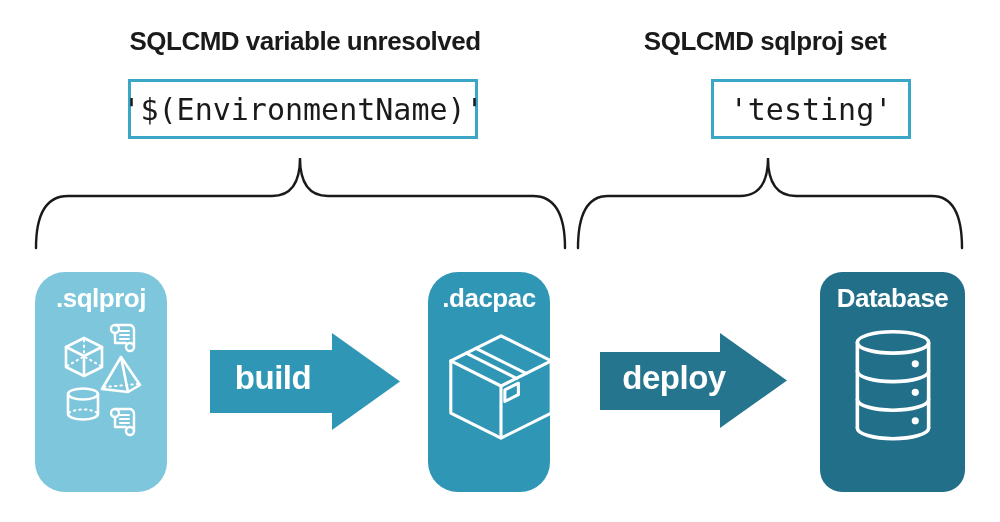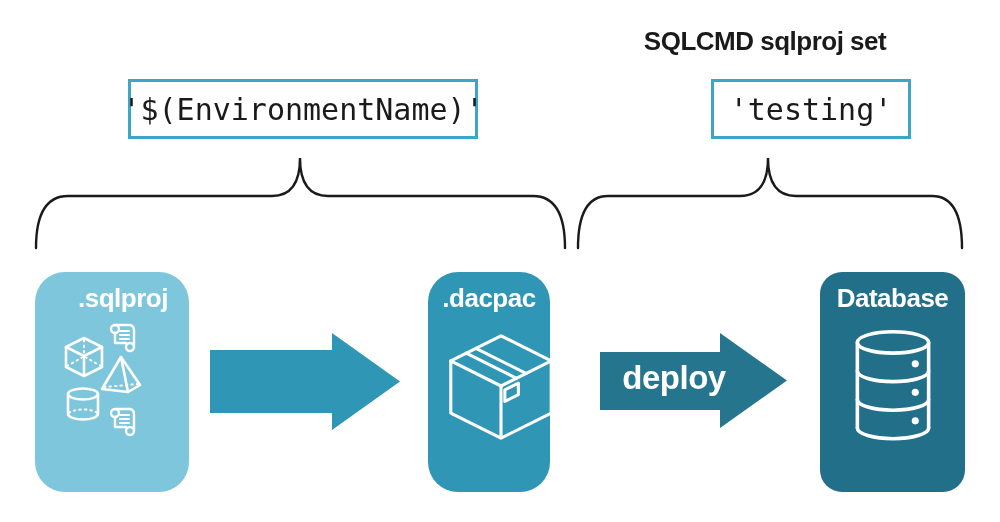--- a/index.html
+++ b/index.html
@@ -19,21 +19,21 @@
     background:#fff;border:3px solid var(--code-box-border,#3ba6c5);
     display:flex;align-items:center;justify-content:center;
     font-family:"DejaVu Sans Mono",monospace;font-size:30px;
     color:var(--code-text,#1a1a1a);white-space:nowrap;
   }
   .code-box--left{left:128px;width:350px;}
   .code-box--right{left:668px;width:200px;margin-left:43px;}
   .braces{position:absolute;left:0;top:0;pointer-events:none;}
   .brace{fill:none;stroke:var(--brace-stroke,#1a1a1a);stroke-width:2.4;stroke-linecap:round;}
   .stage{position:absolute;top:272px;height:220px;border-radius:30px;}
-  .stage--sqlproj{left:35px;width:132px;background:var(--sqlproj-fill,#7ec6db);padding-left:22px;}
+  .stage--sqlproj{left:35px;width:132px;background:var(--sqlproj-fill,#7ec6db);}
   .stage--dacpac{left:428px;width:122px;background:var(--dacpac-fill,#2f97b5);}
   .stage--database{left:820px;width:145px;background:var(--database-fill,#226f89);border-radius:22px;}
   .stage-label{
     margin-top:12px;text-align:center;line-height:1.1;
     color:var(--stage-label-text,#fff);font-weight:700;font-size:26px;letter-spacing:-0.5px;
   }
   .stage-icon{position:absolute;display:block;}
   .icon-stroke{fill:none;stroke:var(--icon-stroke,#fff);stroke-linecap:round;stroke-linejoin:round;}
   .icon-dotted{stroke-dasharray:1.5 4;}
   .icon-dot{fill:var(--icon-stroke,#fff);stroke:none;}
@@ -47,20 +47,21 @@
     color:var(--arrow-label-text,#fff);font-weight:700;font-size:33px;letter-spacing:-0.5px;
   }
   .arrow-label--build{left:210px;top:348px;width:126px;height:60px;}
   .arrow-label--deploy{left:604px;top:348px;width:140px;height:60px;}
 </style>
 </head>
 <body>
 
 <div class="canvas">
 
+  <div class="heading heading--left">SQLCMD variable unresolved</div>
   <div class="heading heading--right">SQLCMD sqlproj set</div>
 
   <div class="code-box code-box--left">
     <span>'$(EnvironmentName)'</span>
   </div>
   <div class="code-box code-box--right">
     <span>'testing'</span>
   </div>
 
   <svg class="braces" width="1000" height="260" viewBox="0 0 1000 260">
@@ -97,20 +98,21 @@
         <path class="icon-stroke" stroke-width="2.4" d="M70,7 H85 Q89,8 89,12 V29 M70,15 V25 H81"></path>
         <circle class="icon-stroke" stroke-width="2.4" cx="85" cy="29" r="4"></circle>
         <path class="icon-stroke" stroke-width="2" d="M75,13 H84 M75,17 H84 M75,21 H84"></path>
       </g>
     </svg>
   </div>
 
   <svg class="arrow arrow--build" width="190" height="97" viewBox="0 0 190 97">
     <polygon class="arrow-fill-build" points="0,17 122,17 122,0 190,48.5 122,97 122,80 0,80"></polygon>
   </svg>
+  <div class="arrow-label arrow-label--build">build</div>
 
   <div class="stage stage--dacpac">
     <div class="stage-label">.dacpac</div>
     <svg class="stage-icon" style="left:15px;top:58px" width="116" height="112" viewBox="0 0 120 116">
       <path class="icon-stroke" stroke-width="3.2" d="M60,6 L112,32 L60,58 L8,32 Z"></path>
       <path class="icon-stroke" stroke-width="3.2" d="M8,32 V86 L60,112 V58 M112,32 V86 L60,112"></path>
       <path class="icon-stroke" stroke-width="3.2" d="M34,19 L86,45 M24,24 L76,50"></path>
       <path class="icon-stroke" stroke-width="3.2" d="M64,62 L78,55 L78,67 L64,74 Z"></path>
     </svg>
   </div>

